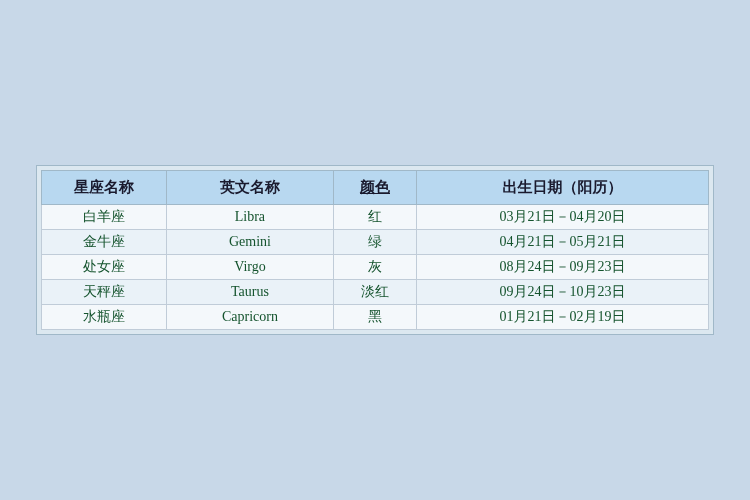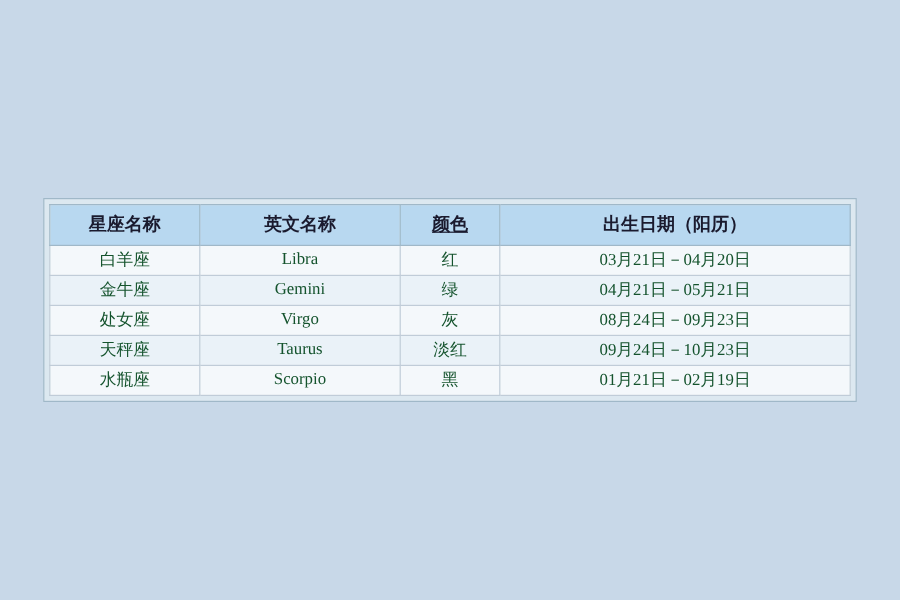--- a/index.html
+++ b/index.html
@@ -80,19 +80,19 @@
           <td>08月24日－09月23日</td>
         </tr>
         <tr>
           <td>天秤座</td>
           <td>Taurus</td>
           <td>淡红</td>
           <td>09月24日－10月23日</td>
         </tr>
         <tr>
           <td>水瓶座</td>
-          <td>Scorpio</td>
+          <td>Capricorn</td>
           <td>黑</td>
           <td>01月21日－02月19日</td>
         </tr>
       </tbody>
   </table>
 </div>
 
 </body></html>

